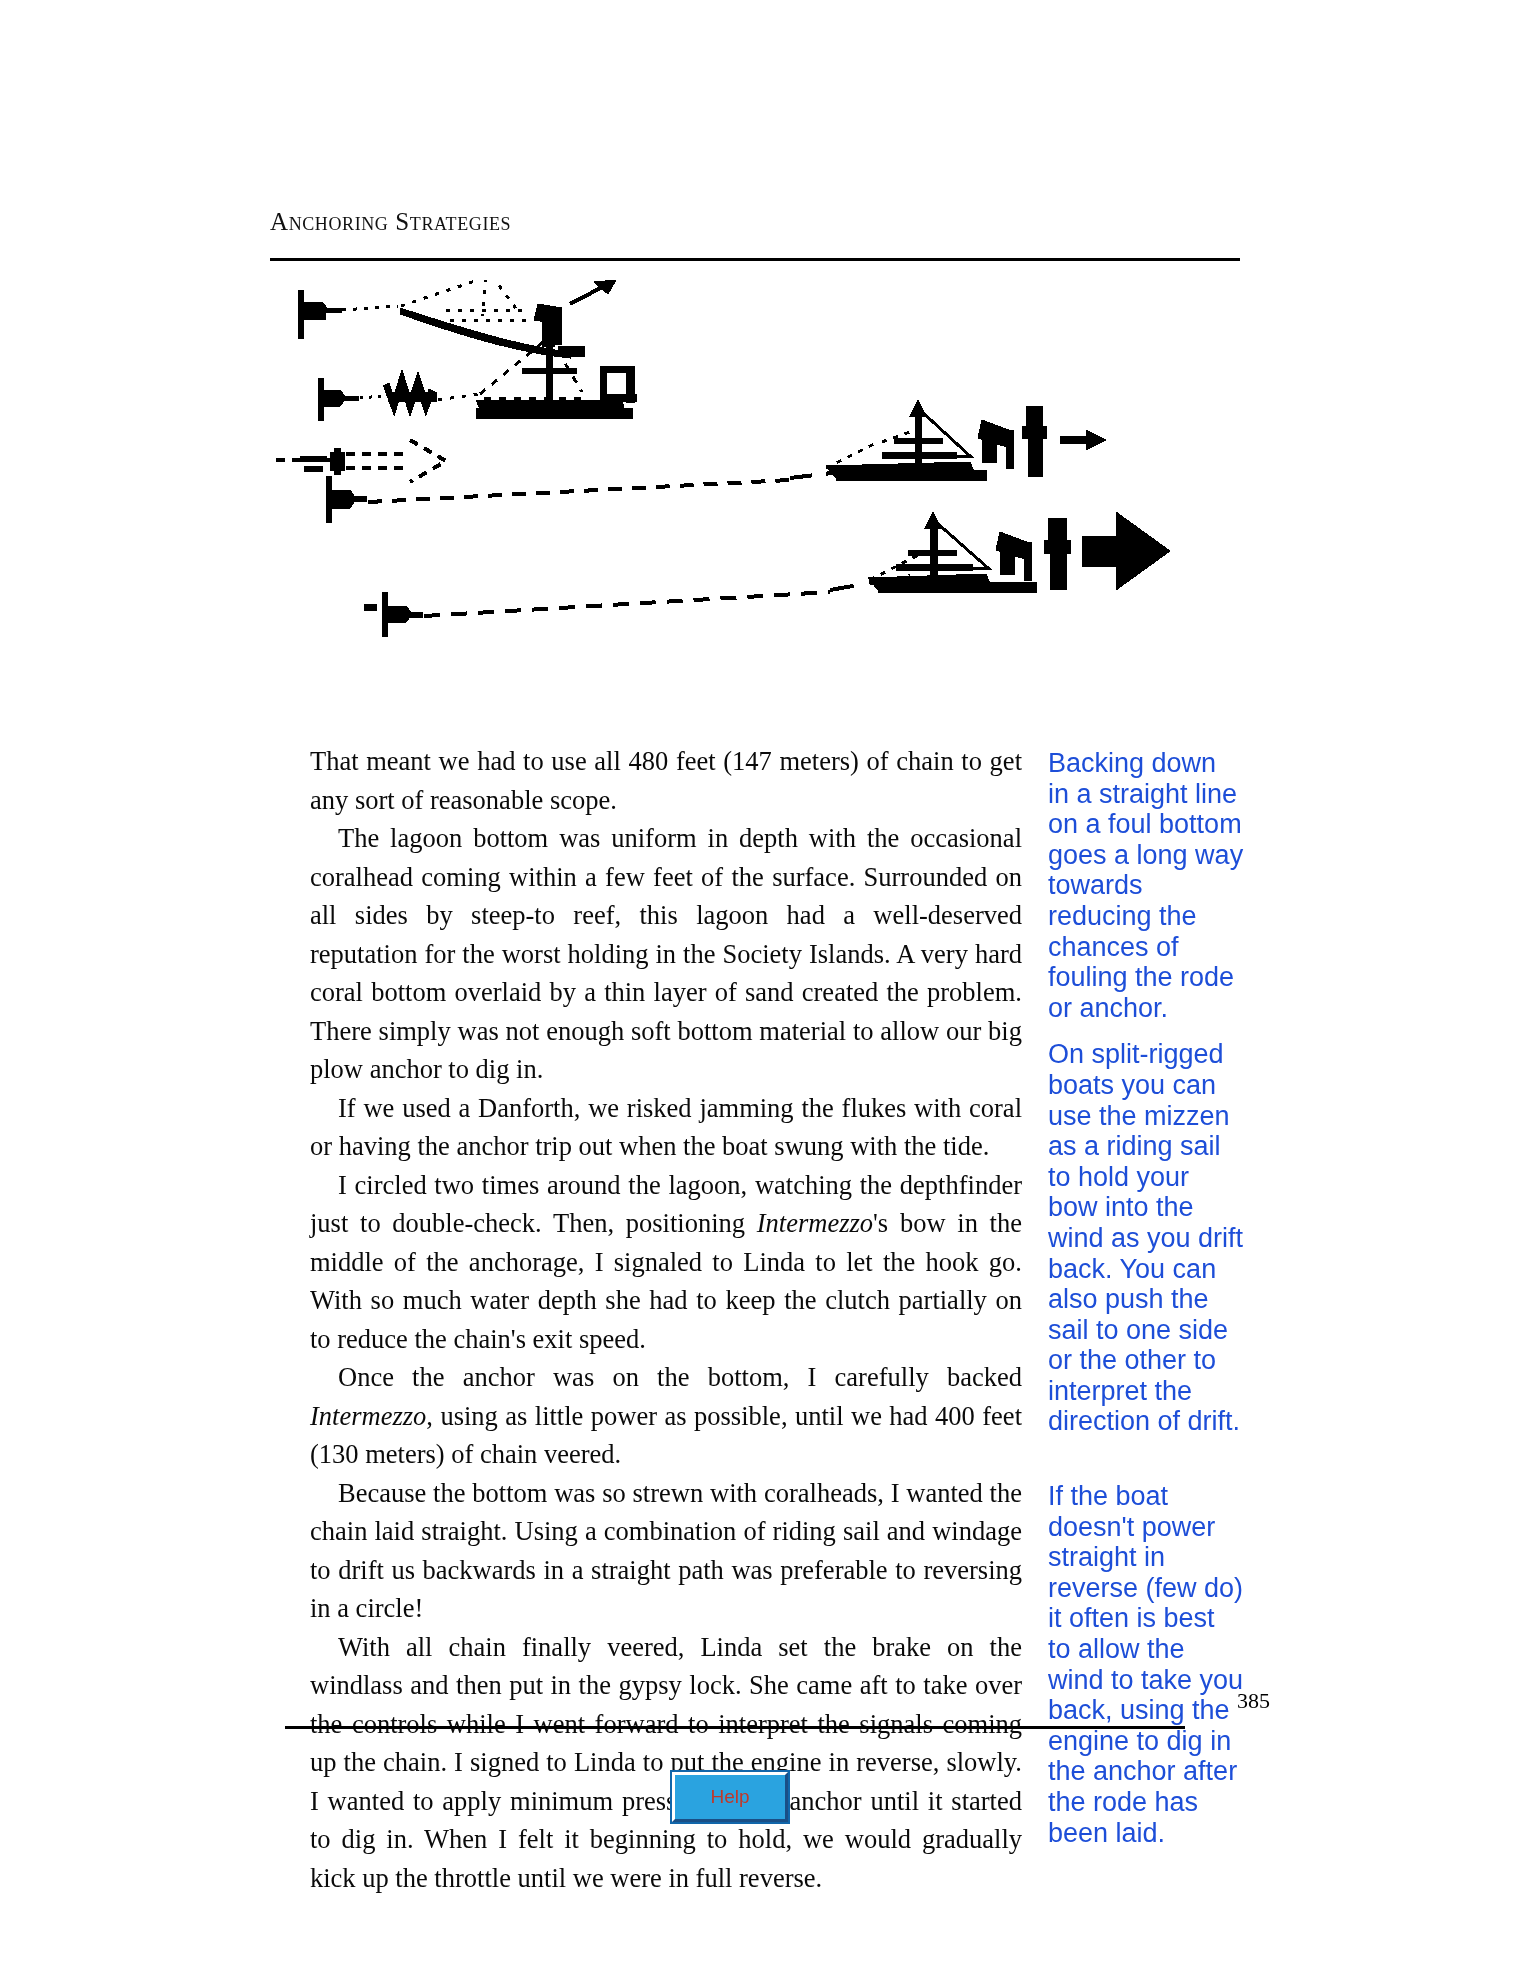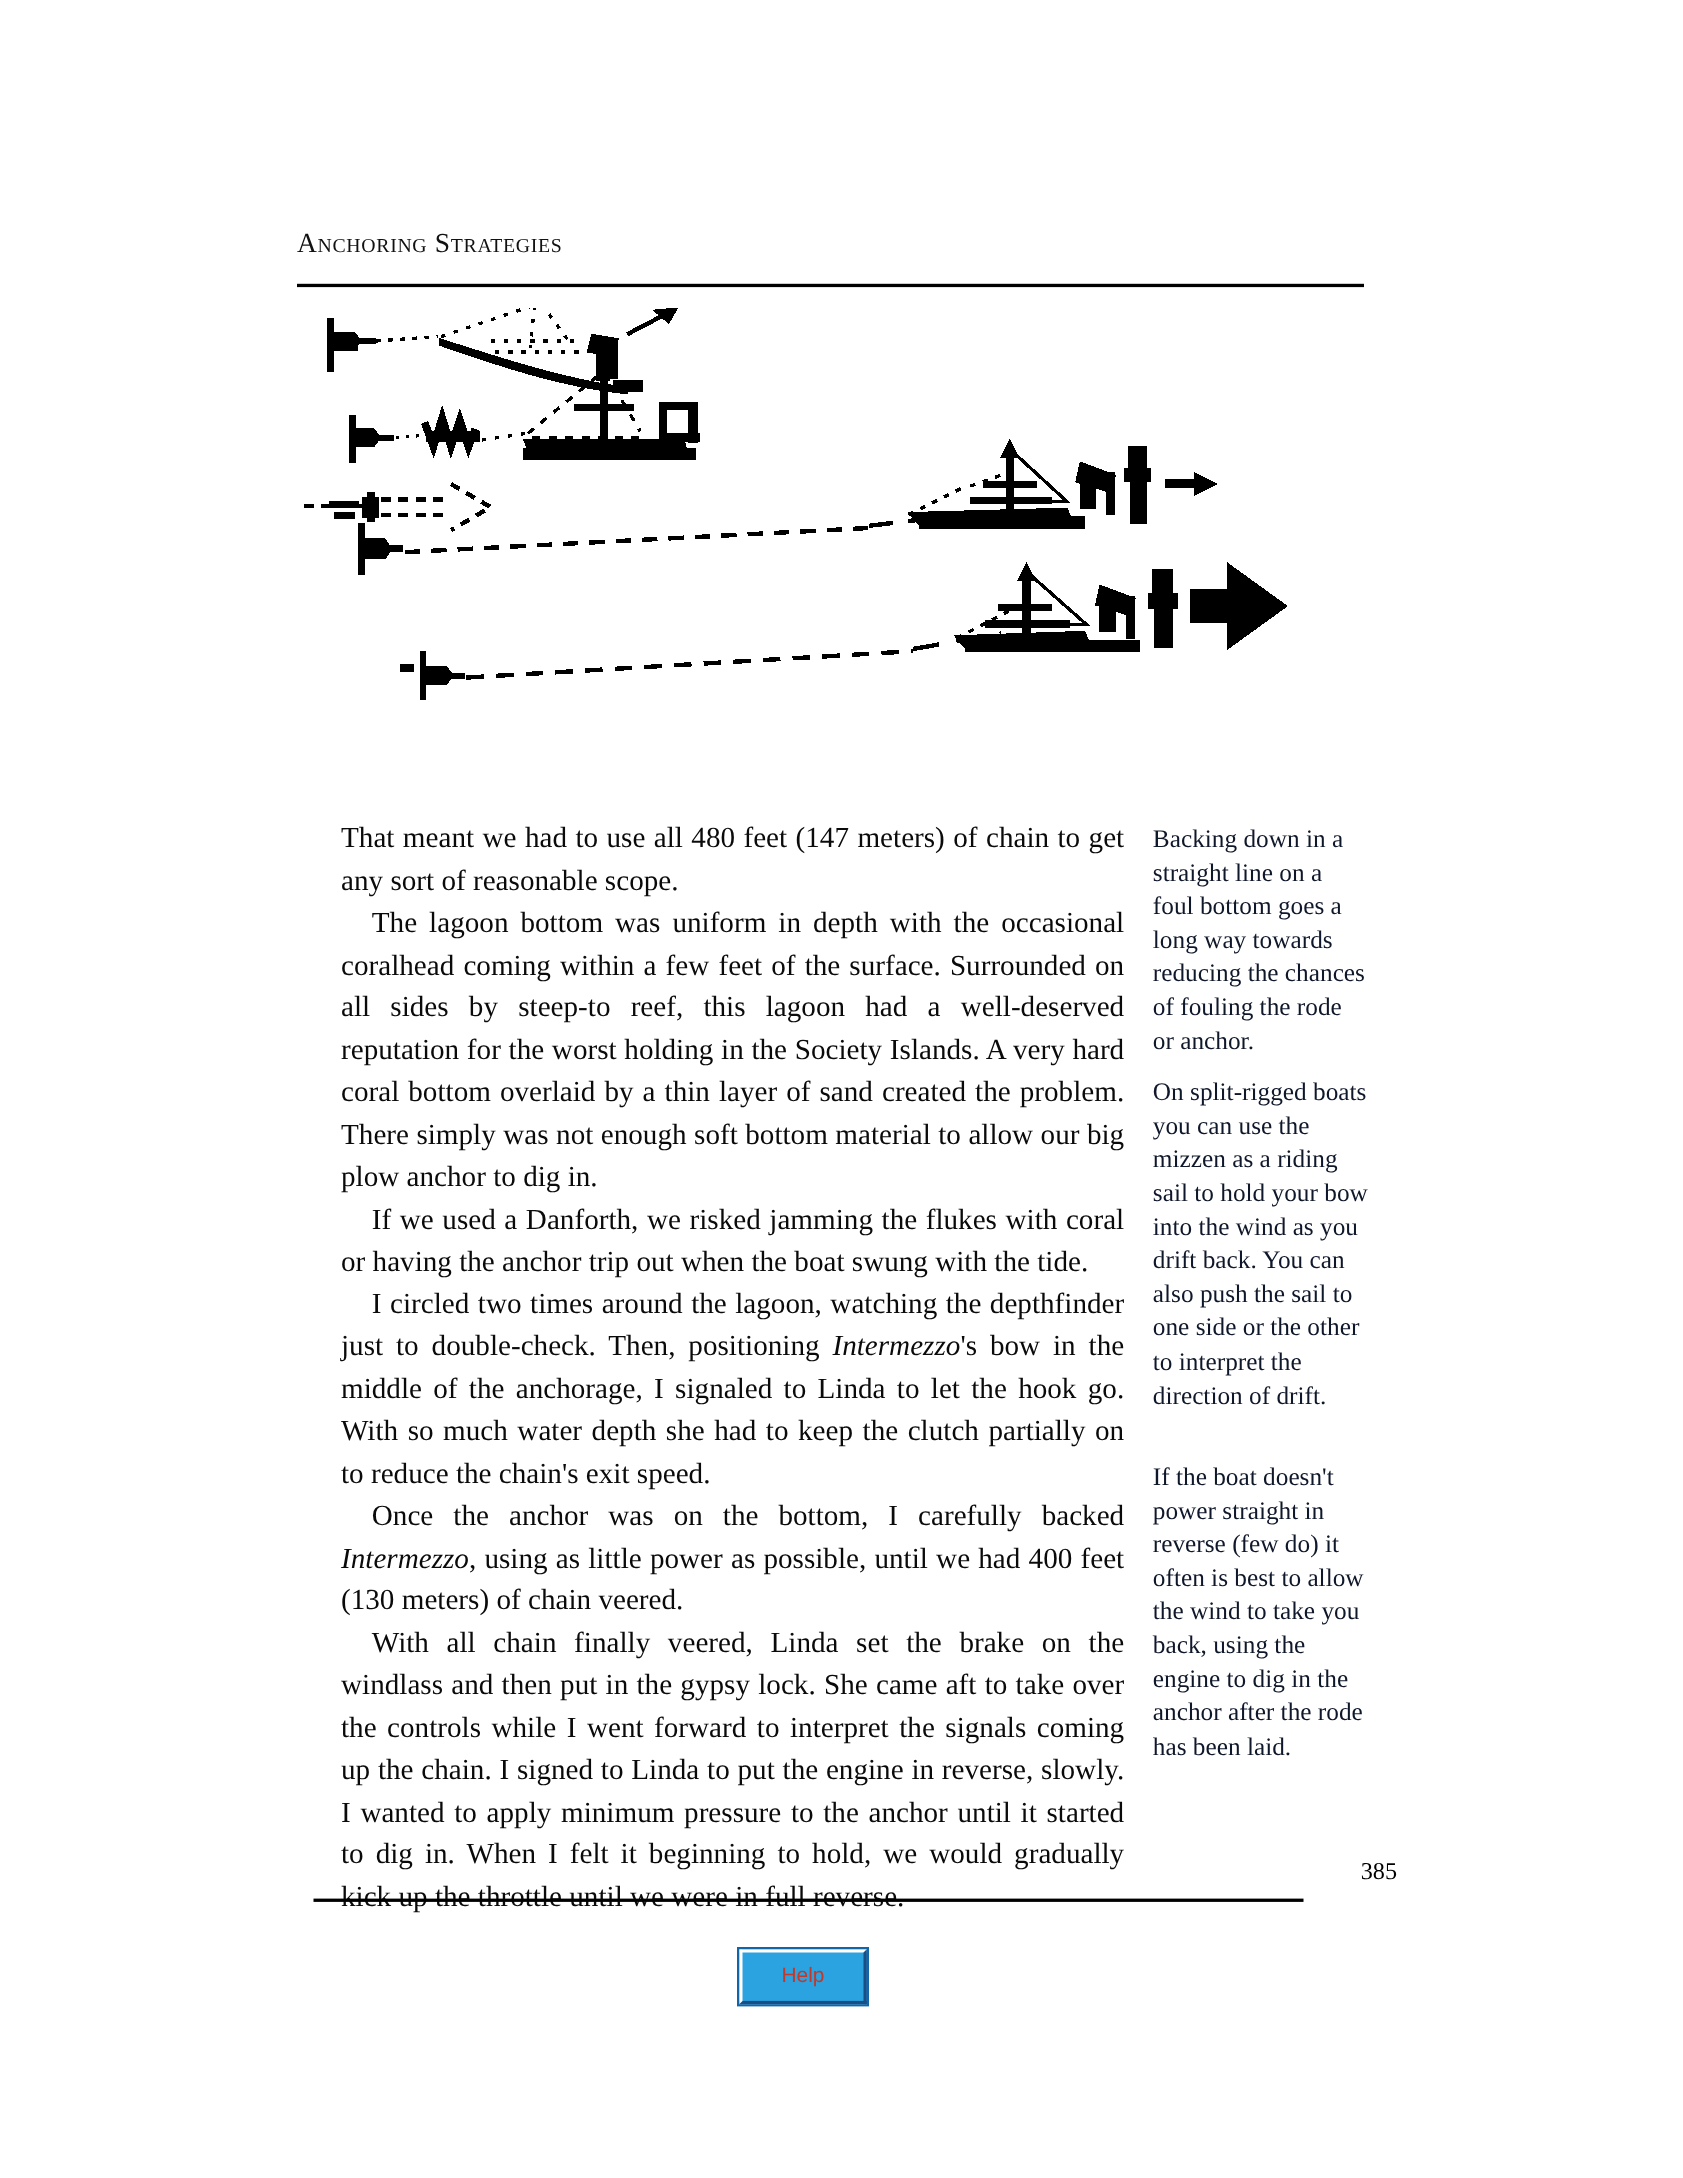--- a/index.html
+++ b/index.html
@@ -75,24 +75,24 @@
     hyphens: manual;
   }
   .body-col p.first { text-indent: 0; }
   .body-col i { font-style: italic; }
 
   .side-col {
     position: absolute;
     left: 1048px;
     top: 748px;
     width: 196px;
-    font-family: Liberation Serif, serif;
-    font-size: 23px;
+    font-family: Liberation Sans, sans-serif;
+    font-size: 27px;
     line-height: 30.6px;
-    color: #0f172a;
+    color: #1d4ed8;
     text-align: left;
   }
   .side-col p { margin: 0 0 16px 0; }
   .side-col p:last-child { margin-bottom: 0; margin-top: 44px; }
 
   
   .rule-bottom {
     position: absolute;
     left: 285px;
     top: 1726px;
@@ -322,20 +322,21 @@
       </g>
     </svg>
   </div>
 
   <div class="body-col">
     <p class="first">That meant we had to use all 480 feet (147 meters) of chain to get any sort of reasonable scope.</p>
     <p>The lagoon bottom was uniform in depth with the occasional coralhead coming within a few feet of the surface. Surrounded on all sides by steep-to reef, this lagoon had a well-deserved reputation for the worst holding in the Society Islands. A very hard coral bottom overlaid by a thin layer of sand created the problem. There simply was not enough soft bottom material to allow our big plow anchor to dig in.</p>
     <p>If we used a Danforth, we risked jamming the flukes with coral or having the anchor trip out when the boat swung with the tide.</p>
     <p>I circled two times around the lagoon, watching the depthfinder just to double-check. Then, positioning <i>Intermezzo</i>'s bow in the middle of the anchorage, I signaled to Linda to let the hook go. With so much water depth she had to keep the clutch partially on to reduce the chain's exit speed.</p>
     <p>Once the anchor was on the bottom, I carefully backed <i>Intermezzo</i>, using as little power as possible, until we had 400 feet (130 meters) of chain veered.</p>
+    <p>Because the bottom was so strewn with coralheads, I wanted the chain laid straight. Using a combination of riding sail and windage to drift us backwards in a straight path was preferable to reversing in a circle!</p>
     <p>With all chain finally veered, Linda set the brake on the windlass and then put in the gypsy lock. She came aft to take over the controls while I went forward to interpret the signals coming up the chain. I signed to Linda to put the engine in reverse, slowly. I wanted to apply minimum pressure to the anchor until it started to dig in. When I felt it beginning to hold, we would gradually kick up the throttle until we were in full reverse.</p>
   </div>
 
   <div class="side-col">
     <p>Backing down in a straight line on a foul bottom goes a long way towards reducing the chances of fouling the rode or anchor.</p>
     <p>On split-rigged boats you can use the mizzen as a riding sail to hold your bow into the wind as you drift back. You can also push the sail to one side or the other to interpret the direction of drift.</p>
     <p>If the boat doesn't power straight in reverse (few do) it often is best to allow the wind to take you back, using the engine to dig in the anchor after the rode has been laid.</p>
   </div>
 
   <div class="rule-bottom"></div>

